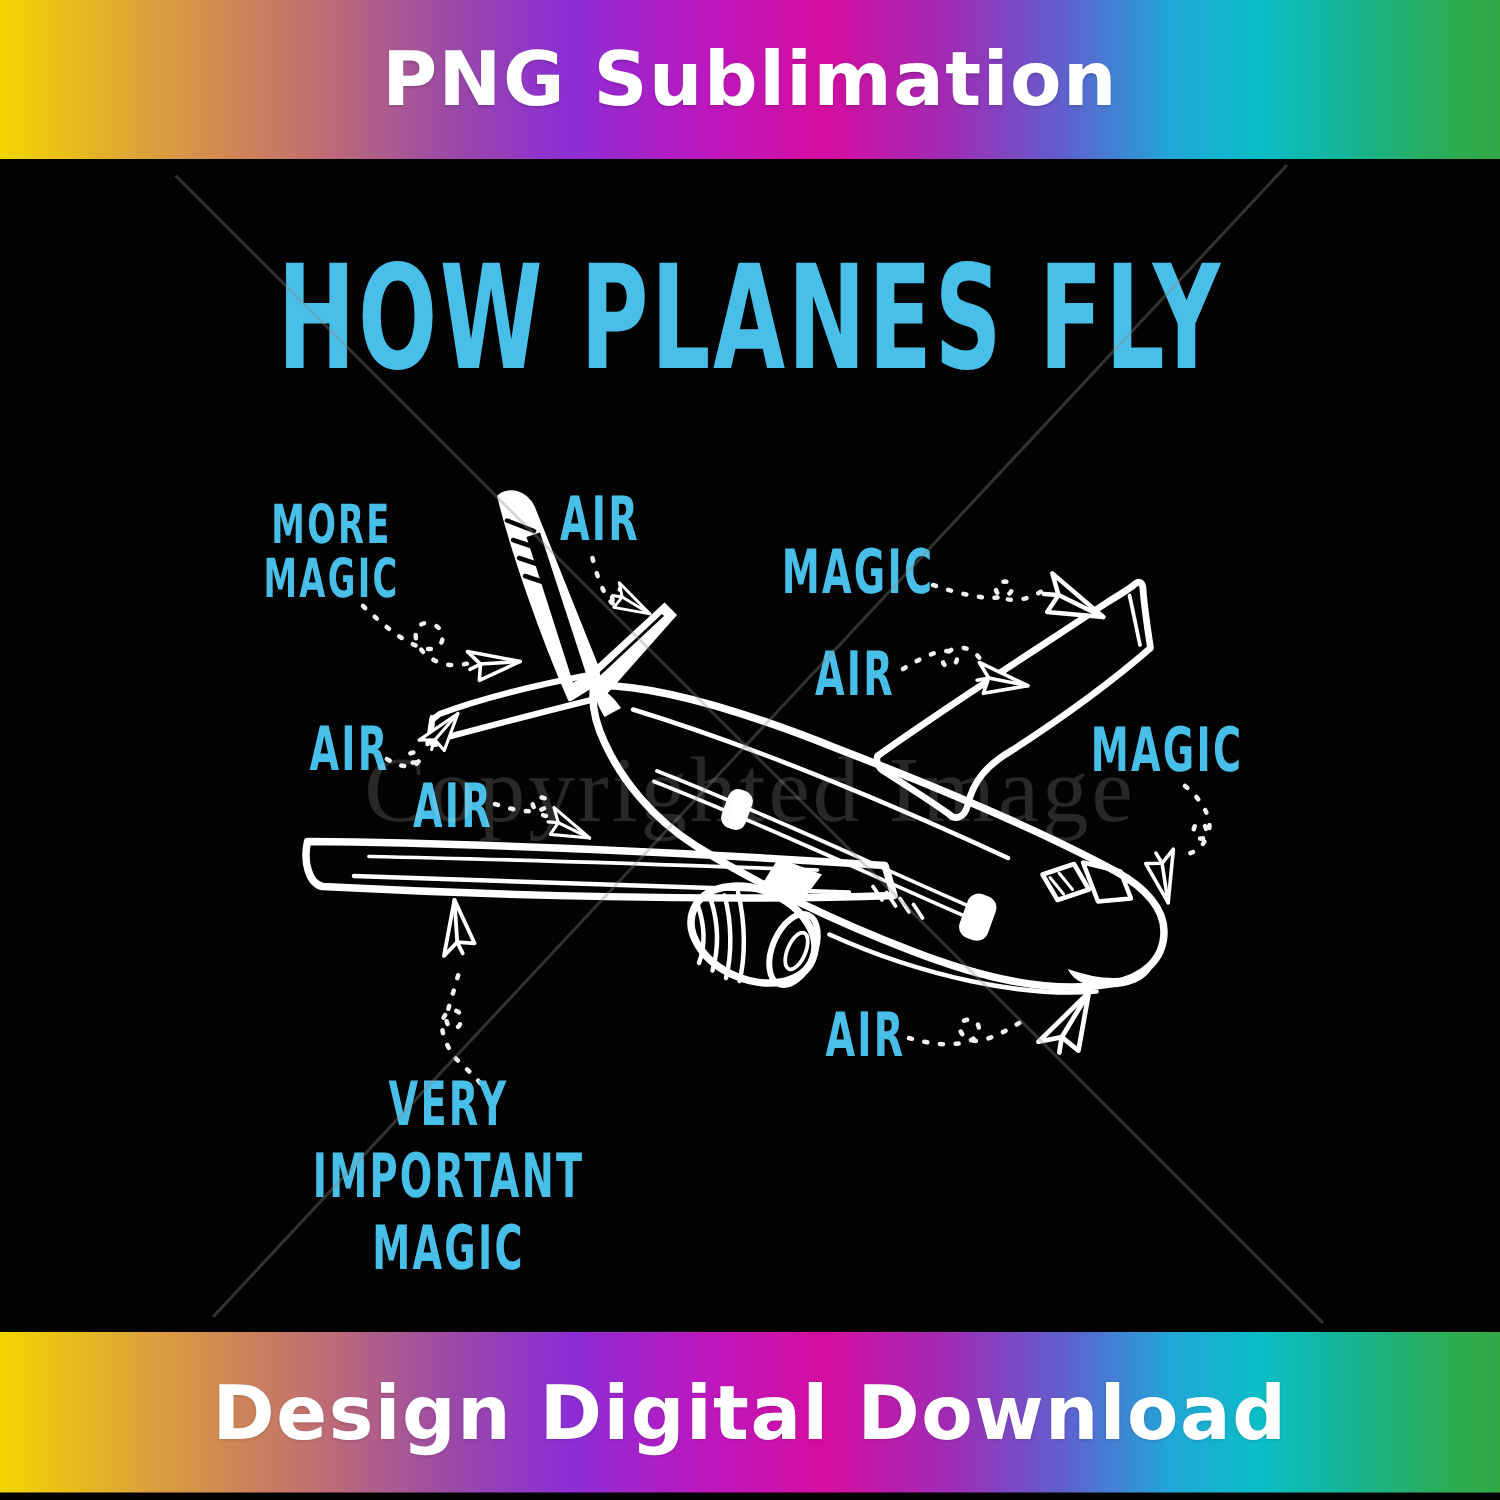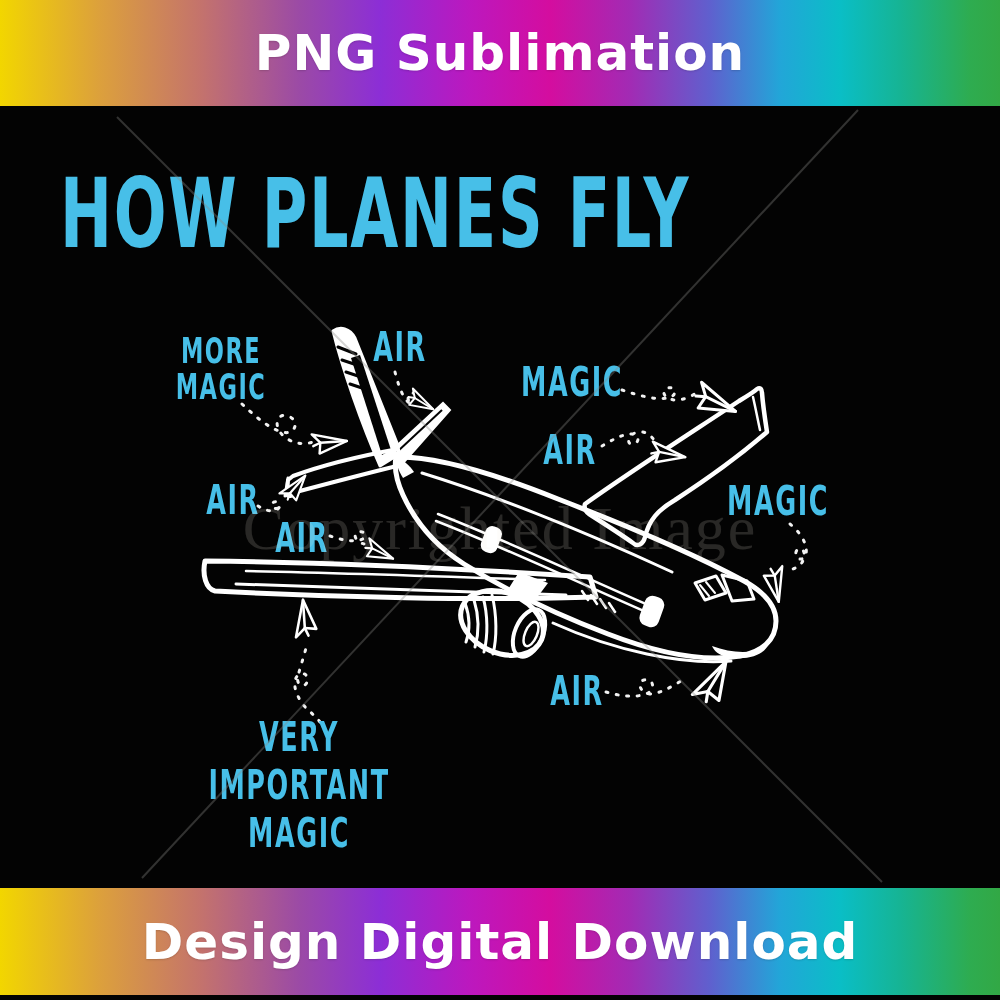--- a/index.html
+++ b/index.html
@@ -9,21 +9,21 @@
   .banner{position:absolute;left:0;width:1000px;display:flex;align-items:center;justify-content:center;
     background:linear-gradient(90deg,#F2D600 0%,#DCA03C 10%,#C4736C 20%,#9B4AA6 30%,#8C2ED6 38%,
       #BC18BE 47%,#D40D9F 55%,#A22BB4 63%,#5F60CE 71%,#22A6D8 78%,#0ABEC6 84%,#16B494 90%,
       #2EAC50 97%,#32A845 100%);}
   .banner.top{top:0;height:106px;}
   .banner.bottom{top:888px;height:107px;}
   .banner span{color:#fff;font-weight:bold;font-size:50px;letter-spacing:1px;
     text-shadow:0 1px 2px rgba(0,0,0,.15);}
   
   .art{position:absolute;inset:0;}
-  .title{position:absolute;left:0;right:0;top:170px;text-align:left;z-index:2;}
+  .title{position:absolute;left:0;right:0;top:170px;text-align:center;z-index:2;}
   .title b{display:inline-block;color:#47BFE8;font-size:74px;font-weight:bold;letter-spacing:2px;
     transform:scale(0.84,1.3);white-space:nowrap;}
   .lbl{position:absolute;z-index:3;color:#47BFE8;font-weight:bold;font-size:34px;letter-spacing:2px;
     transform:translate(-50%,-50%) scale(0.75,1.2);white-space:nowrap;text-align:center;line-height:1.0;}
   .lbl.small{font-size:30px;}
   .lbl.vim{line-height:1.18;}
   svg.plane{position:absolute;inset:0;z-index:1;}
   svg.wmark{position:absolute;inset:0;z-index:4;pointer-events:none;}
   .wmtext{position:absolute;left:50%;top:528px;transform:translate(-50%,-50%);z-index:4;
     font-family:"Liberation Serif","DejaVu Serif",serif;font-size:62px;letter-spacing:2px;

